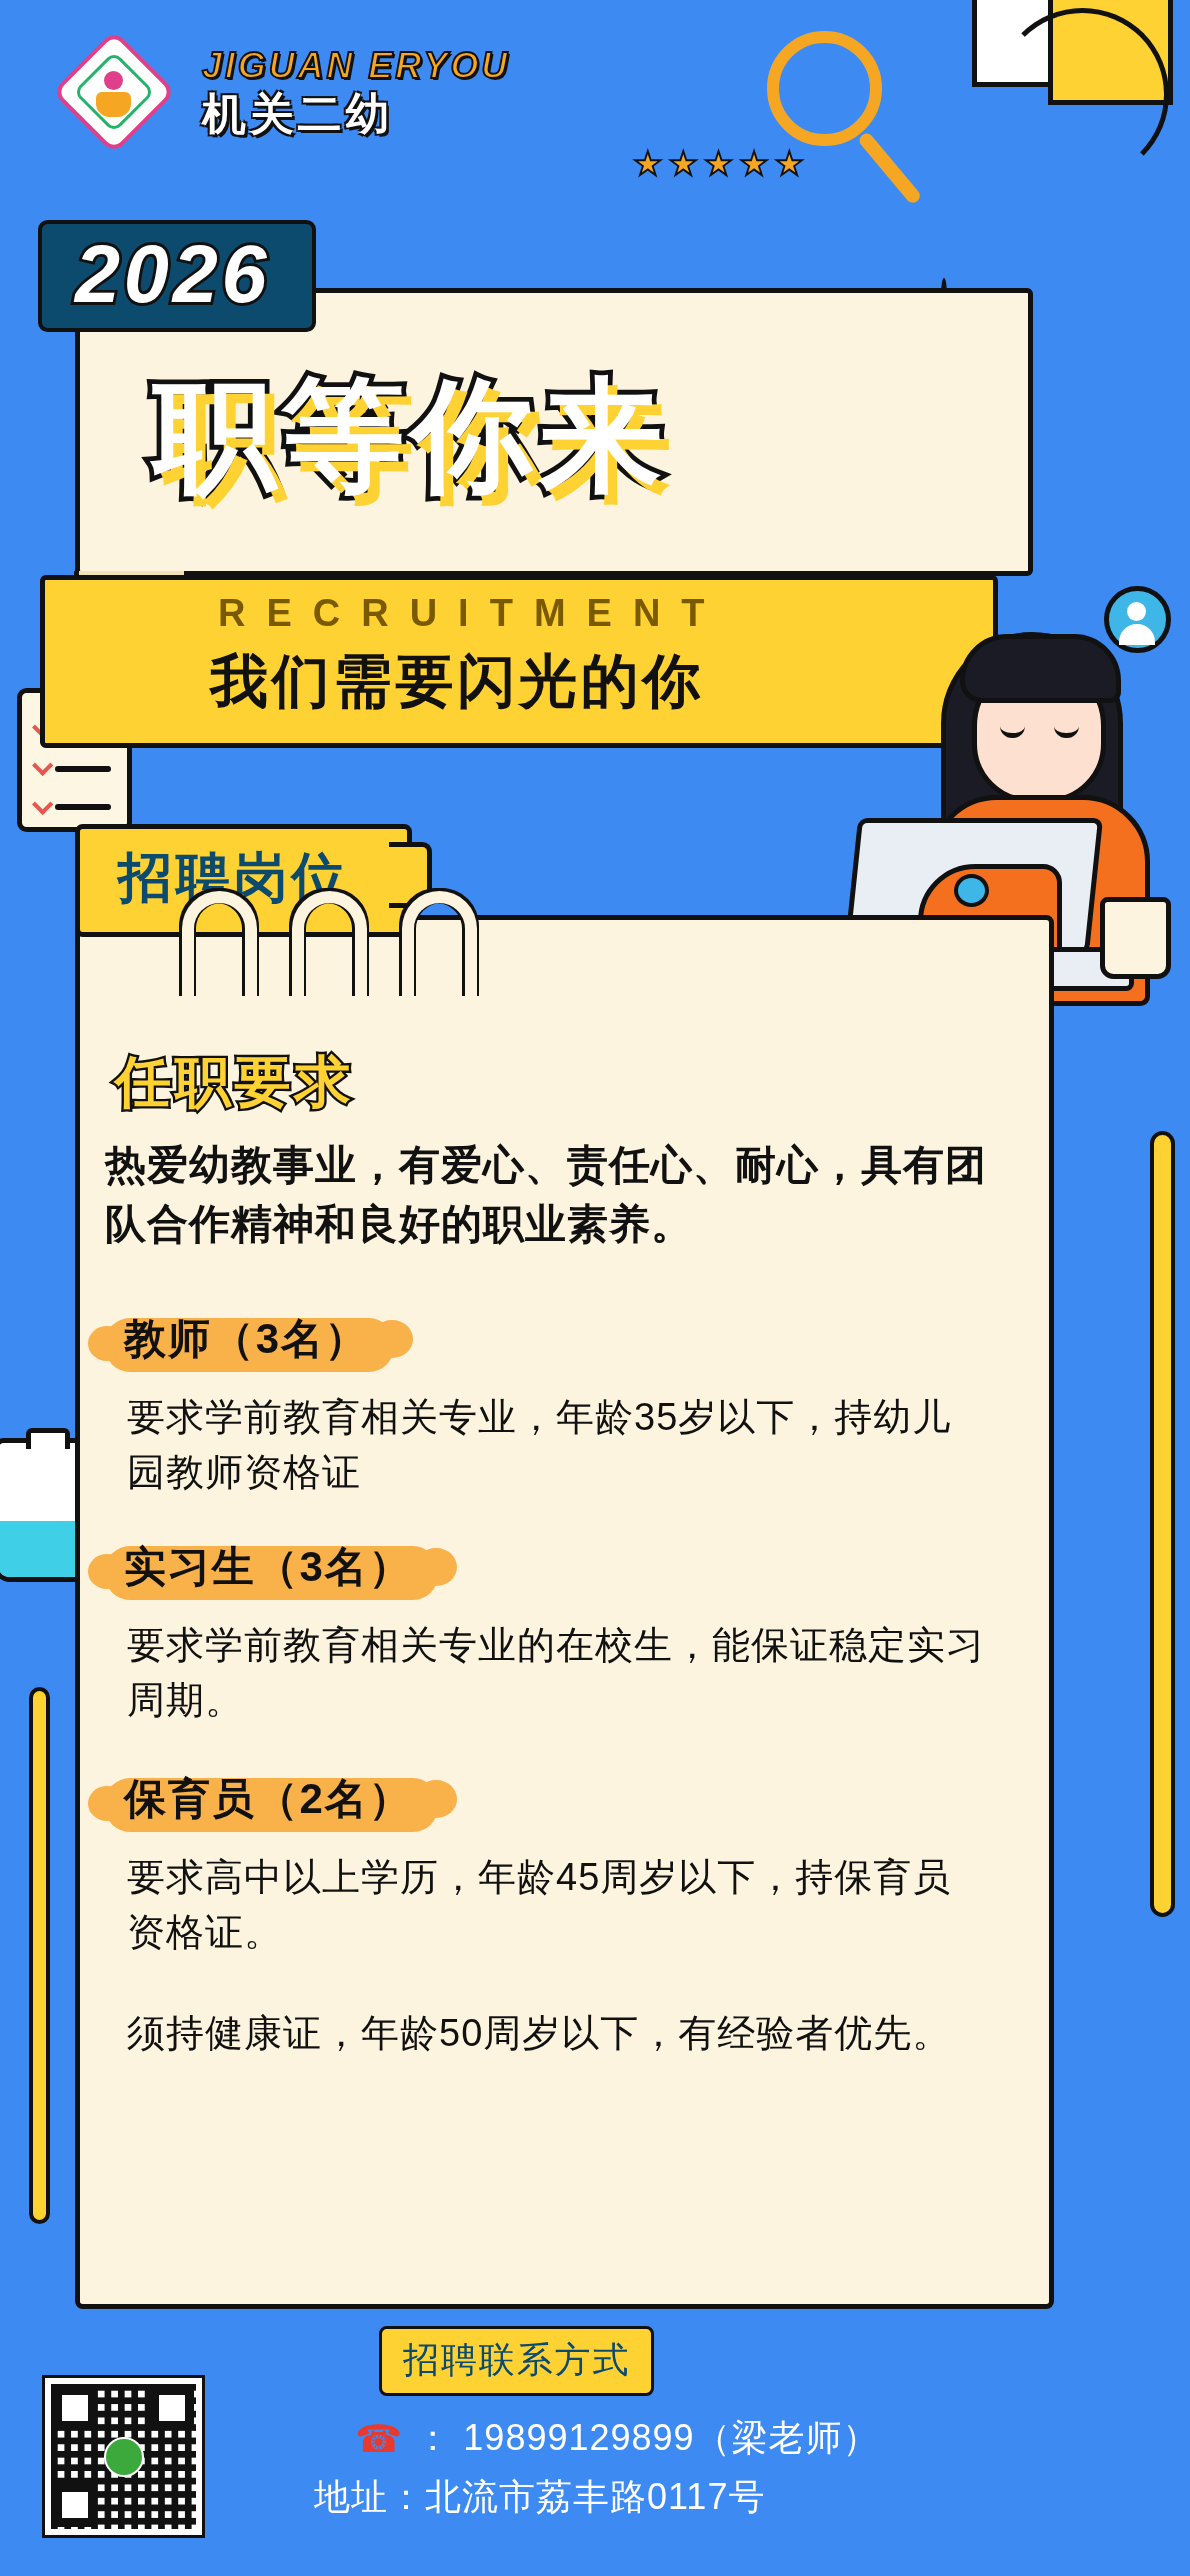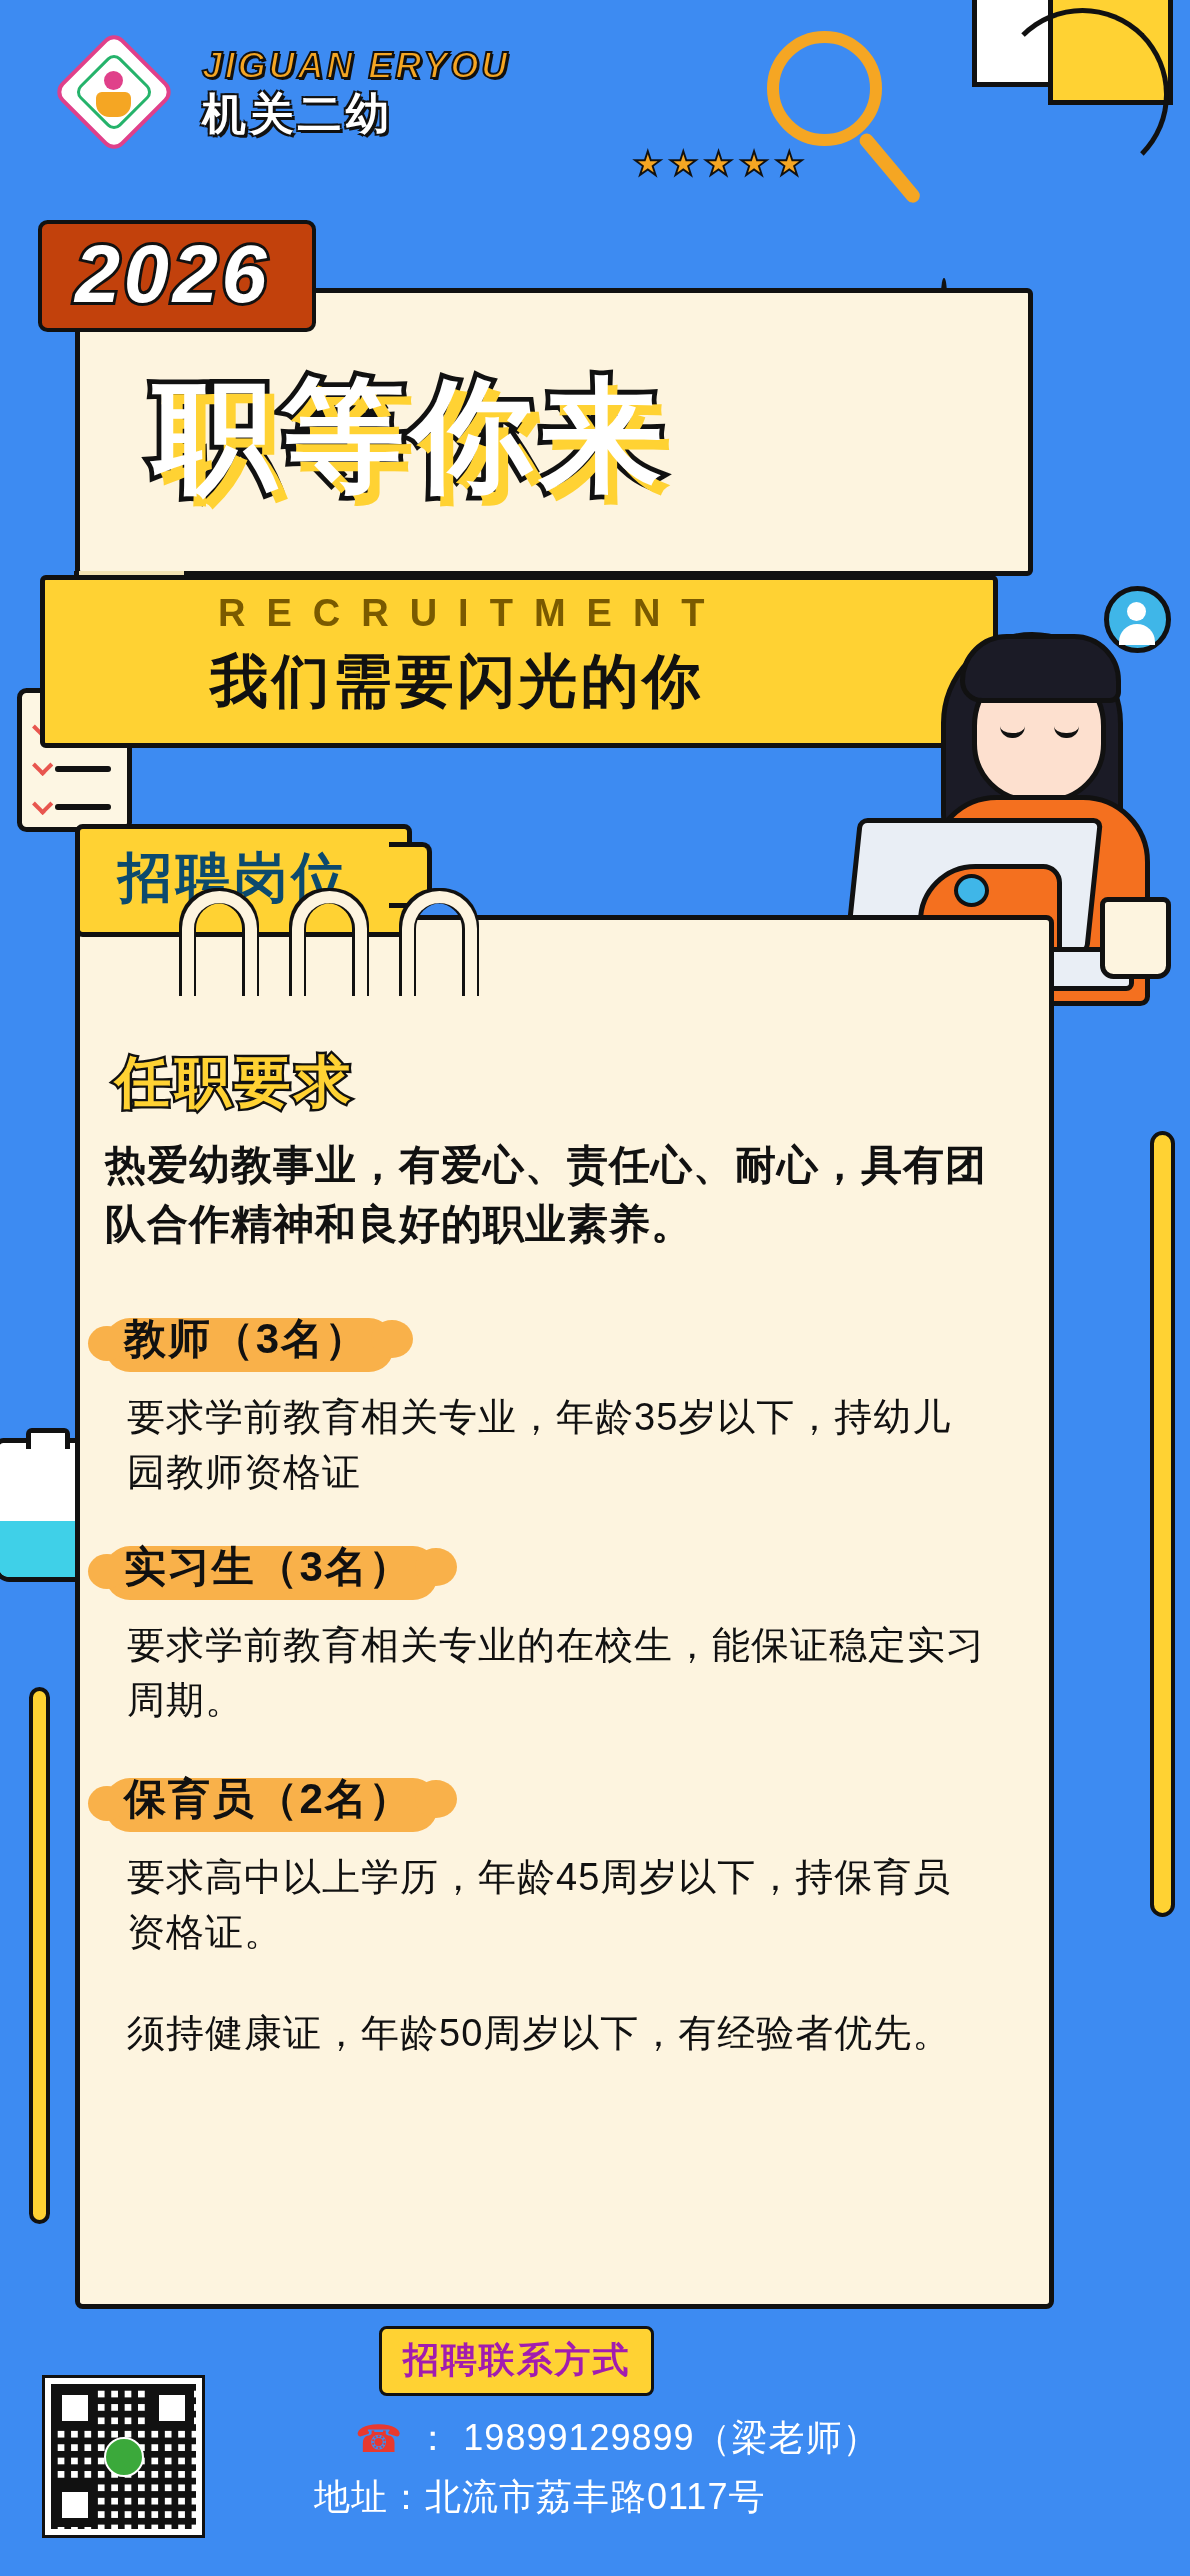--- a/index.html
+++ b/index.html
@@ -185,21 +185,21 @@
   }
   .logo-cn {
     color: #fff; font-size: 44px; font-weight: bold;
     letter-spacing: 3.8px; margin-top: 7.7px;
     text-shadow: 2.9px 2.9px 0 #111, -1.9px -1.9px 0 #111, 1.9px -1.9px 0 #111, -1.9px 1.9px 0 #111;
   }
 
   
   .year-tag {
     position: absolute; left: 38px; top: 220px;
-    background: #c2410c;
+    background: #0c4a6e;
     border: 4.8px solid #111;
     border-radius: 9.6px;
     padding: 9.6px 42px 13.4px 33px;
     z-index: 5;
   }
   .year-tag .year {
     font-size: 81px; font-weight: bold; font-style: italic;
     color: #fff; letter-spacing: 3.8px;
     -webkit-text-stroke: 5.8px #111;
     paint-order: stroke fill;
@@ -454,21 +454,21 @@
     width: 40px; height: 40px; border-radius: 50%;
     background: #3ba93b; border: 2.9px solid #fff;
   }
 
   .contact-tag {
     position: absolute; left: 379px; bottom: 180px;
     background: #ffd233; border: 3.8px solid #111;
     border-radius: 7.7px; padding: 7.7px 21px;
   }
   .contact-tag span {
-    font-size: 36px; font-weight: bold; color: #a21caf; letter-spacing: 1.9px;
+    font-size: 36px; font-weight: normal; color: #0c4a6e; letter-spacing: 1.9px;
   }
   .contact-phone {
     position: absolute; left: 355px; bottom: 113px;
     font-size: 36px; color: #fff; letter-spacing: 1px;
     display: flex; align-items: center; gap: 11.5px;
   }
   .phone-icon { color: #e8392f; font-size: 38px; }
   .contact-addr {
     position: absolute; left: 314px; bottom: 54px;
     font-size: 36px; color: #fff; letter-spacing: 1px;

